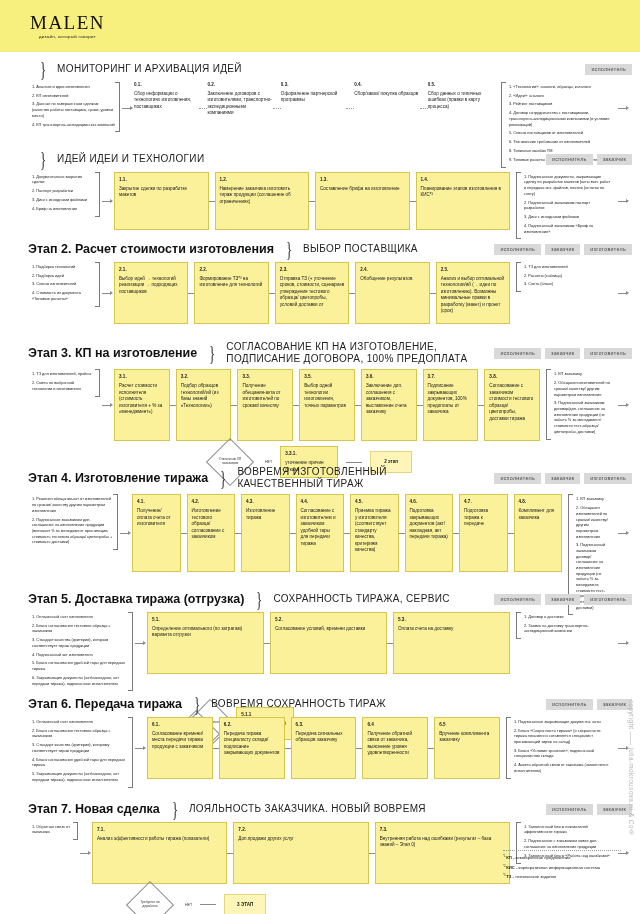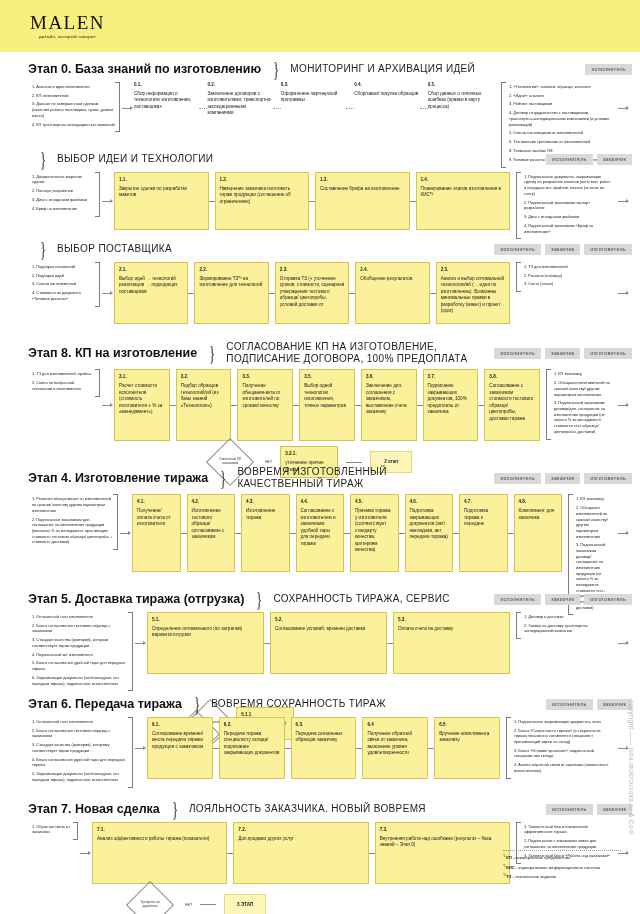--- a/index.html
+++ b/index.html
@@ -176,21 +176,20 @@
 <div class="header">
   <div class="logo">
     <div class="logo-name">MALEN</div>
     <div class="logo-tag">дизайн, который говорит</div>
   </div>
 </div>
 
 <div id="stages-root">
     <div class="stage" style="height: 90px;">
       <div class="stage-head">
-        <div class="stage-title">Этап 0. База знаний по изготовлению</div>
         <div class="brace">}</div>
         <div class="stage-goal">МОНИТОРИНГ И АРХИВАЦИЯ ИДЕЙ</div>
         <div class="roles">
           <div class="role-badge">исполнитель</div>
         </div>
       </div>
       <div class="flow">
         <ul class="inputs" style="width: 92px; flex: 0 0 auto;">
           <li>1. Аналоги и идеи изготовления</li>
           <li>2. КП изготовителей</li>
@@ -236,21 +235,21 @@
         </ul>
         <div style="width: 14px; flex: 0 0 auto; position: relative; height: 52px;">
           <div class="conn h" style="left:2px;top:50%;width:9px"></div>
           <div class="arrow-r" style="left:10px;top:calc(50% - 2px)"></div>
         </div>
       </div>
     </div>
     <div class="stage" style="height: 90px;">
       <div class="stage-head">
         <div class="brace">}</div>
-        <div class="stage-goal">ВЫБОР ИДЕИ И ТЕХНОЛОГИИ</div>
+        <div class="stage-goal">ИДЕЙ ИДЕИ И ТЕХНОЛОГИИ</div>
         <div class="roles">
           <div class="role-badge">исполнитель</div>
           <div class="role-badge">заказчик</div>
         </div>
       </div>
       <div class="flow">
         <ul class="inputs" style="width: 72px; flex: 0 0 auto;">
           <li>1. Документально закрытие сделки</li>
           <li>2. Паспорт разработки</li>
           <li>3. Диск с исходными файлами</li>
@@ -286,20 +285,21 @@
           <li>4. Подписанный заказчиком «Бриф на изготовление»</li>
         </ul>
         <div style="width: 14px; flex: 0 0 auto; position: relative; height: 58px;">
           <div class="conn h" style="left:2px;top:50%;width:9px"></div>
           <div class="arrow-r" style="left:10px;top:calc(50% - 2px)"></div>
         </div>
       </div>
     </div>
     <div class="stage" style="height: 100px;">
       <div class="stage-head">
+        <div class="stage-title">Этап 2. Расчет стоимости изготовления</div>
         <div class="brace">}</div>
         <div class="stage-goal">ВЫБОР ПОСТАВЩИКА</div>
         <div class="roles">
           <div class="role-badge">исполнитель</div>
           <div class="role-badge">заказчик</div>
           <div class="role-badge">изготовитель</div>
         </div>
       </div>
       <div class="flow">
         <ul class="inputs" style="width: 72px; flex: 0 0 auto;">
@@ -341,21 +341,21 @@
           <li>3. Счета (бланк)</li>
         </ul>
         <div style="width: 14px; flex: 0 0 auto; position: relative; height: 62px;">
           <div class="conn h" style="left:2px;top:50%;width:9px"></div>
           <div class="arrow-r" style="left:10px;top:calc(50% - 2px)"></div>
         </div>
       </div>
     </div>
     <div class="stage" style="height: 125px;">
       <div class="stage-head">
-        <div class="stage-title">Этап 8. КП на изготовление</div>
+        <div class="stage-title">Этап 3. КП на изготовление</div>
         <div class="brace">}</div>
         <div class="stage-goal">СОГЛАСОВАНИЕ КП НА ИЗГОТОВЛЕНИЕ,
 ПОДПИСАНИЕ ДОГОВОРА, 100% ПРЕДОПЛАТА</div>
         <div class="roles">
           <div class="role-badge">исполнитель</div>
           <div class="role-badge">заказчик</div>
           <div class="role-badge">изготовитель</div>
         </div>
       </div>
       <div class="flow">

